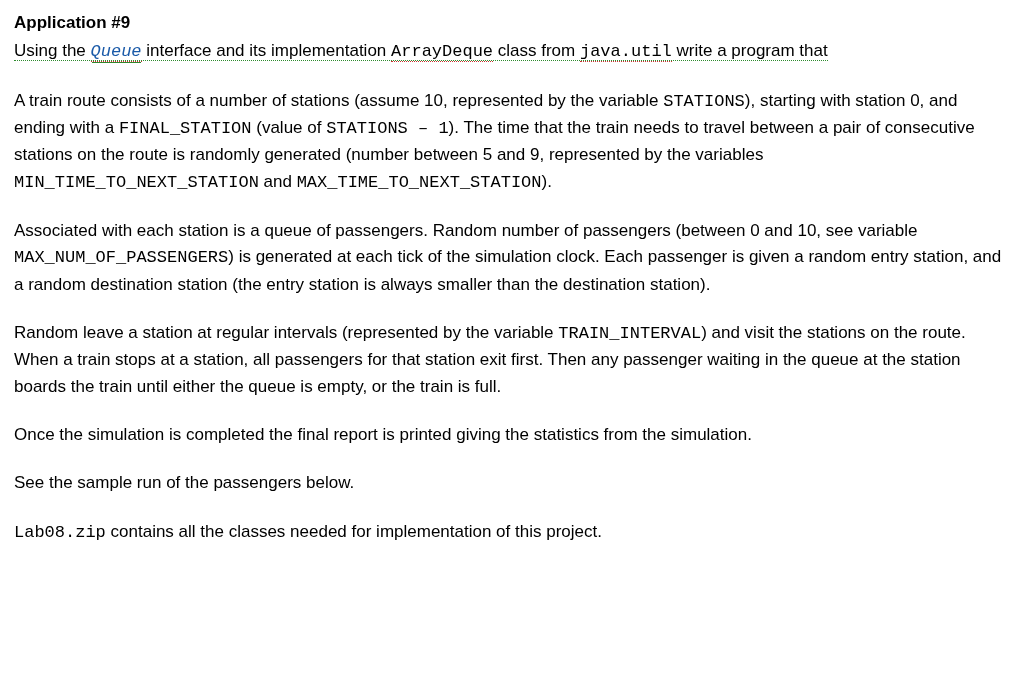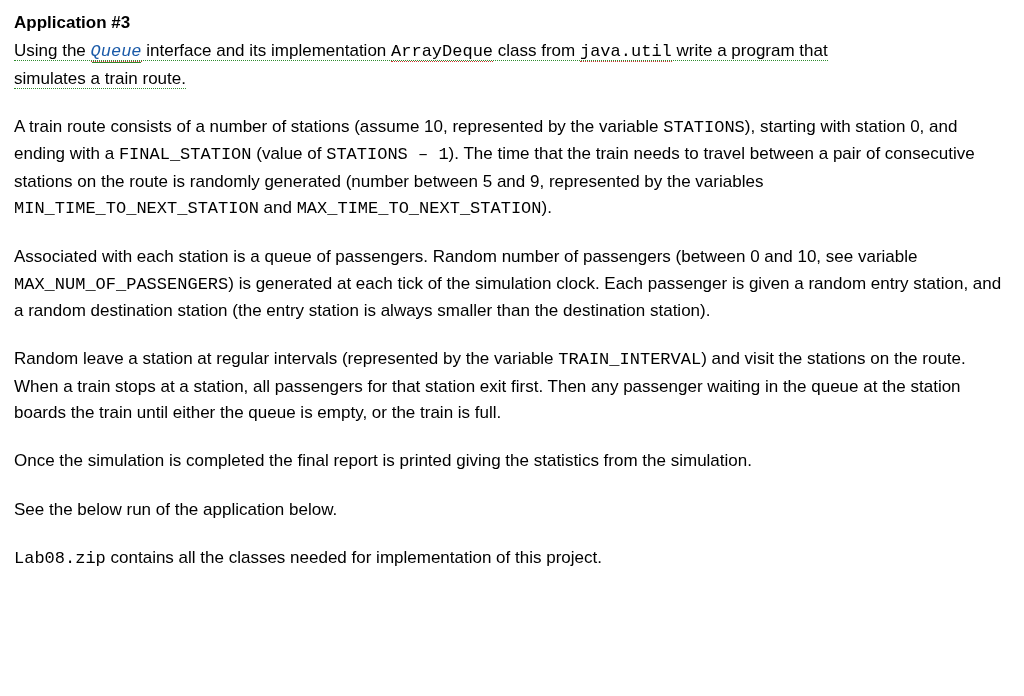--- a/index.html
+++ b/index.html
@@ -43,40 +43,39 @@
       border-bottom: 1px dotted #c33;
       box-shadow: 0 2px 0 -1px #2e8b2e;
     }
     .no-mb {
       margin-bottom: 0;
     }
   </style>
 </head>
 <body>
 
-<div class="title">Application #3</div>
+<div class="title">Application #9</div>
 
 <div class="para0">
   <span class="u-green">
     <span>Using the </span><span class="queue-word">Queue</span><span> interface and its implementation </span><span class="mono u-red">ArrayDeque</span><span> class from </span><span class="mono u-red">java.util</span><span> write a program that</span>
   </span><br>
-  <span class="u-green">simulates a train route.</span>
 </div>
 
 <div class="para">
   <span>A train route consists of a number of stations (assume 10, represented by the variable </span><span class="mono">STATIONS</span><span>), starting with station 0, and ending with a </span><span class="mono">FINAL_STATION</span><span> (value of </span><span class="mono">STATIONS – 1</span><span>). The time that the train needs to travel between a pair of consecutive stations on the route is randomly generated (number between 5 and 9, represented by the variables </span><span class="mono">MIN_TIME_TO_NEXT_STATION</span><span>  and </span><span class="mono">MAX_TIME_TO_NEXT_STATION</span><span>).</span>
 </div>
 
 <div class="para">
   <span>Associated with </span><span class="bold">each station</span><span> is </span><span class="bold">a queue of passengers</span><span>. Random number of passengers (between 0 and 10, see variable </span><span class="mono">MAX_NUM_OF_PASSENGERS</span><span>) is generated at each tick of the simulation clock. Each passenger is given a random entry station, and a random destination station (the entry station is always smaller than the destination station).</span>
 </div>
 
 <div class="para">
   <span>Random leave a station at regular intervals (represented by the variable </span><span class="mono">TRAIN_INTERVAL</span><span>) and visit the stations on the route. When a train stops at a station, all passengers for that station exit first. Then any passenger waiting in the queue at the station boards the train until either the queue is empty, or the train is full.</span>
 </div>
 
 <div class="para">Once the simulation is completed the final report is printed giving the statistics from the simulation.</div>
 
-<div class="para">See the below run of the application below.</div>
+<div class="para">See the sample run of the passengers below.</div>
 
 <div class="para no-mb">
   <span class="mono">Lab08.zip</span><span> contains all the classes needed for implementation of this project.</span>
 </div>
 
 </body></html>

